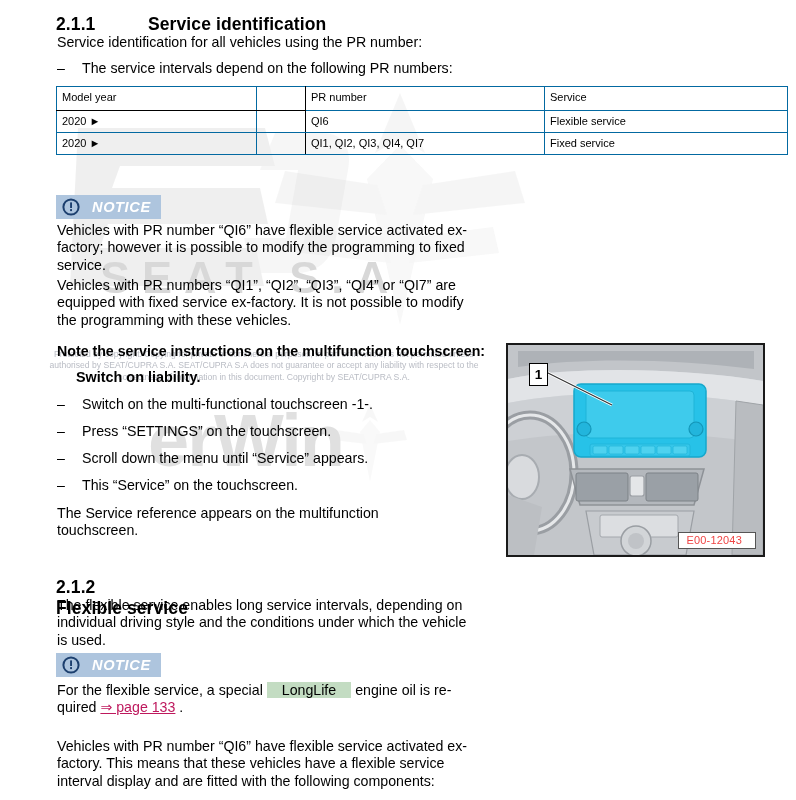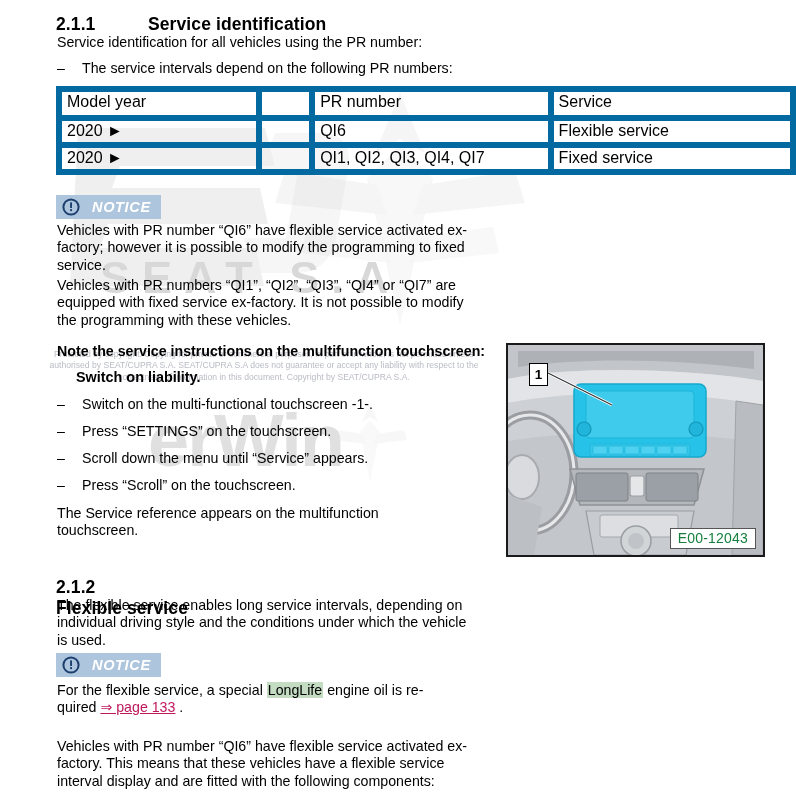--- a/index.html
+++ b/index.html
@@ -106,23 +106,23 @@
   }
 
   
   .tbl {
     position: absolute;
     border-collapse: collapse;
     table-layout: fixed;
     background: transparent;
   }
   .tbl td {
-    border: 6px solid #0369a1;
+    border: 1px solid #0369a1;
     padding: 2px 5px 3px 5px;
-    font-size: 16px;
+    font-size: 11px;
     line-height: 16px;
     vertical-align: top;
     background: transparent;
   }
   .tbl tr.head td { padding-bottom: 5px; }
   .tbl .c1 { width: 189px; }
   .tbl .c2 { width: 38px; border-left: none; border-right: 1px solid #000; }
   .tbl .c3 { width: 228px; }
   .tbl .c4 { width: 232px; }
   .tbl tr.head td.c1,
@@ -162,21 +162,21 @@
 
   .sub-head {
     position: absolute;
     font-size: 14.4px;
     font-weight: bold;
     line-height: 17.4px;
   }
 
   .hl-green {
     background: #c3dcc2;
-    padding: 0 1px;
+    padding: 0 15px;
   }
   .link-red {
     color: #be185d;
     text-decoration: underline;
   }
 
   
   .figure {
     position: absolute;
     left: 506px;
@@ -203,24 +203,24 @@
     font-weight: bold;
     color: #000;
     z-index: 4;
   }
   .fig-id {
     position: absolute;
     right: 7px;
     bottom: 6px;
     background: #ffffff;
     border: 1.4px solid #555;
-    padding: 1px 7px 2px 7px;
-    font-size: 14px;
+    padding: 1px 13px 2px 7px;
+    font-size: 11px;
     font-family: "Liberation Sans", sans-serif;
-    color: #15803d;
+    color: #ef4444;
     letter-spacing: 0.2px;
     z-index: 4;
   }
 </style>
 </head>
 <body>
 
 <div id="watermarks">
 
   <svg class="wm-seat-logo" viewBox="0 0 300 260">
@@ -317,21 +317,21 @@
   <div class="bullet-row" style="left:57px; top:423px; width:430px;">
     <span class="dash">–</span>
     <span>Press “SETTINGS” on the touchscreen.</span>
   </div>
   <div class="bullet-row" style="left:57px; top:450px; width:430px;">
     <span class="dash">–</span>
     <span>Scroll down the menu until “Service” appears.</span>
   </div>
   <div class="bullet-row" style="left:57px; top:477px; width:430px;">
     <span class="dash">–</span>
-    <span>Press “Scroll” on the touchscreen.</span>
+    <span>This “Service” on the touchscreen.</span>
   </div>
 
   <div class="para" style="left:57px; top:505px; width:400px;">The Service reference appears on the multifunction touchscreen.</div>
 
   <div class="h2" style="left:56px; top:565px;flex-direction:column;">
     <span class="num">2.1.2</span>
     <span>Flexible service</span>
   </div>
 
   <div class="para" style="left:57px; top:597px; width:410px;">The flexible service enables long service intervals, depending on individual driving style and the conditions under which the vehicle is used.</div>

